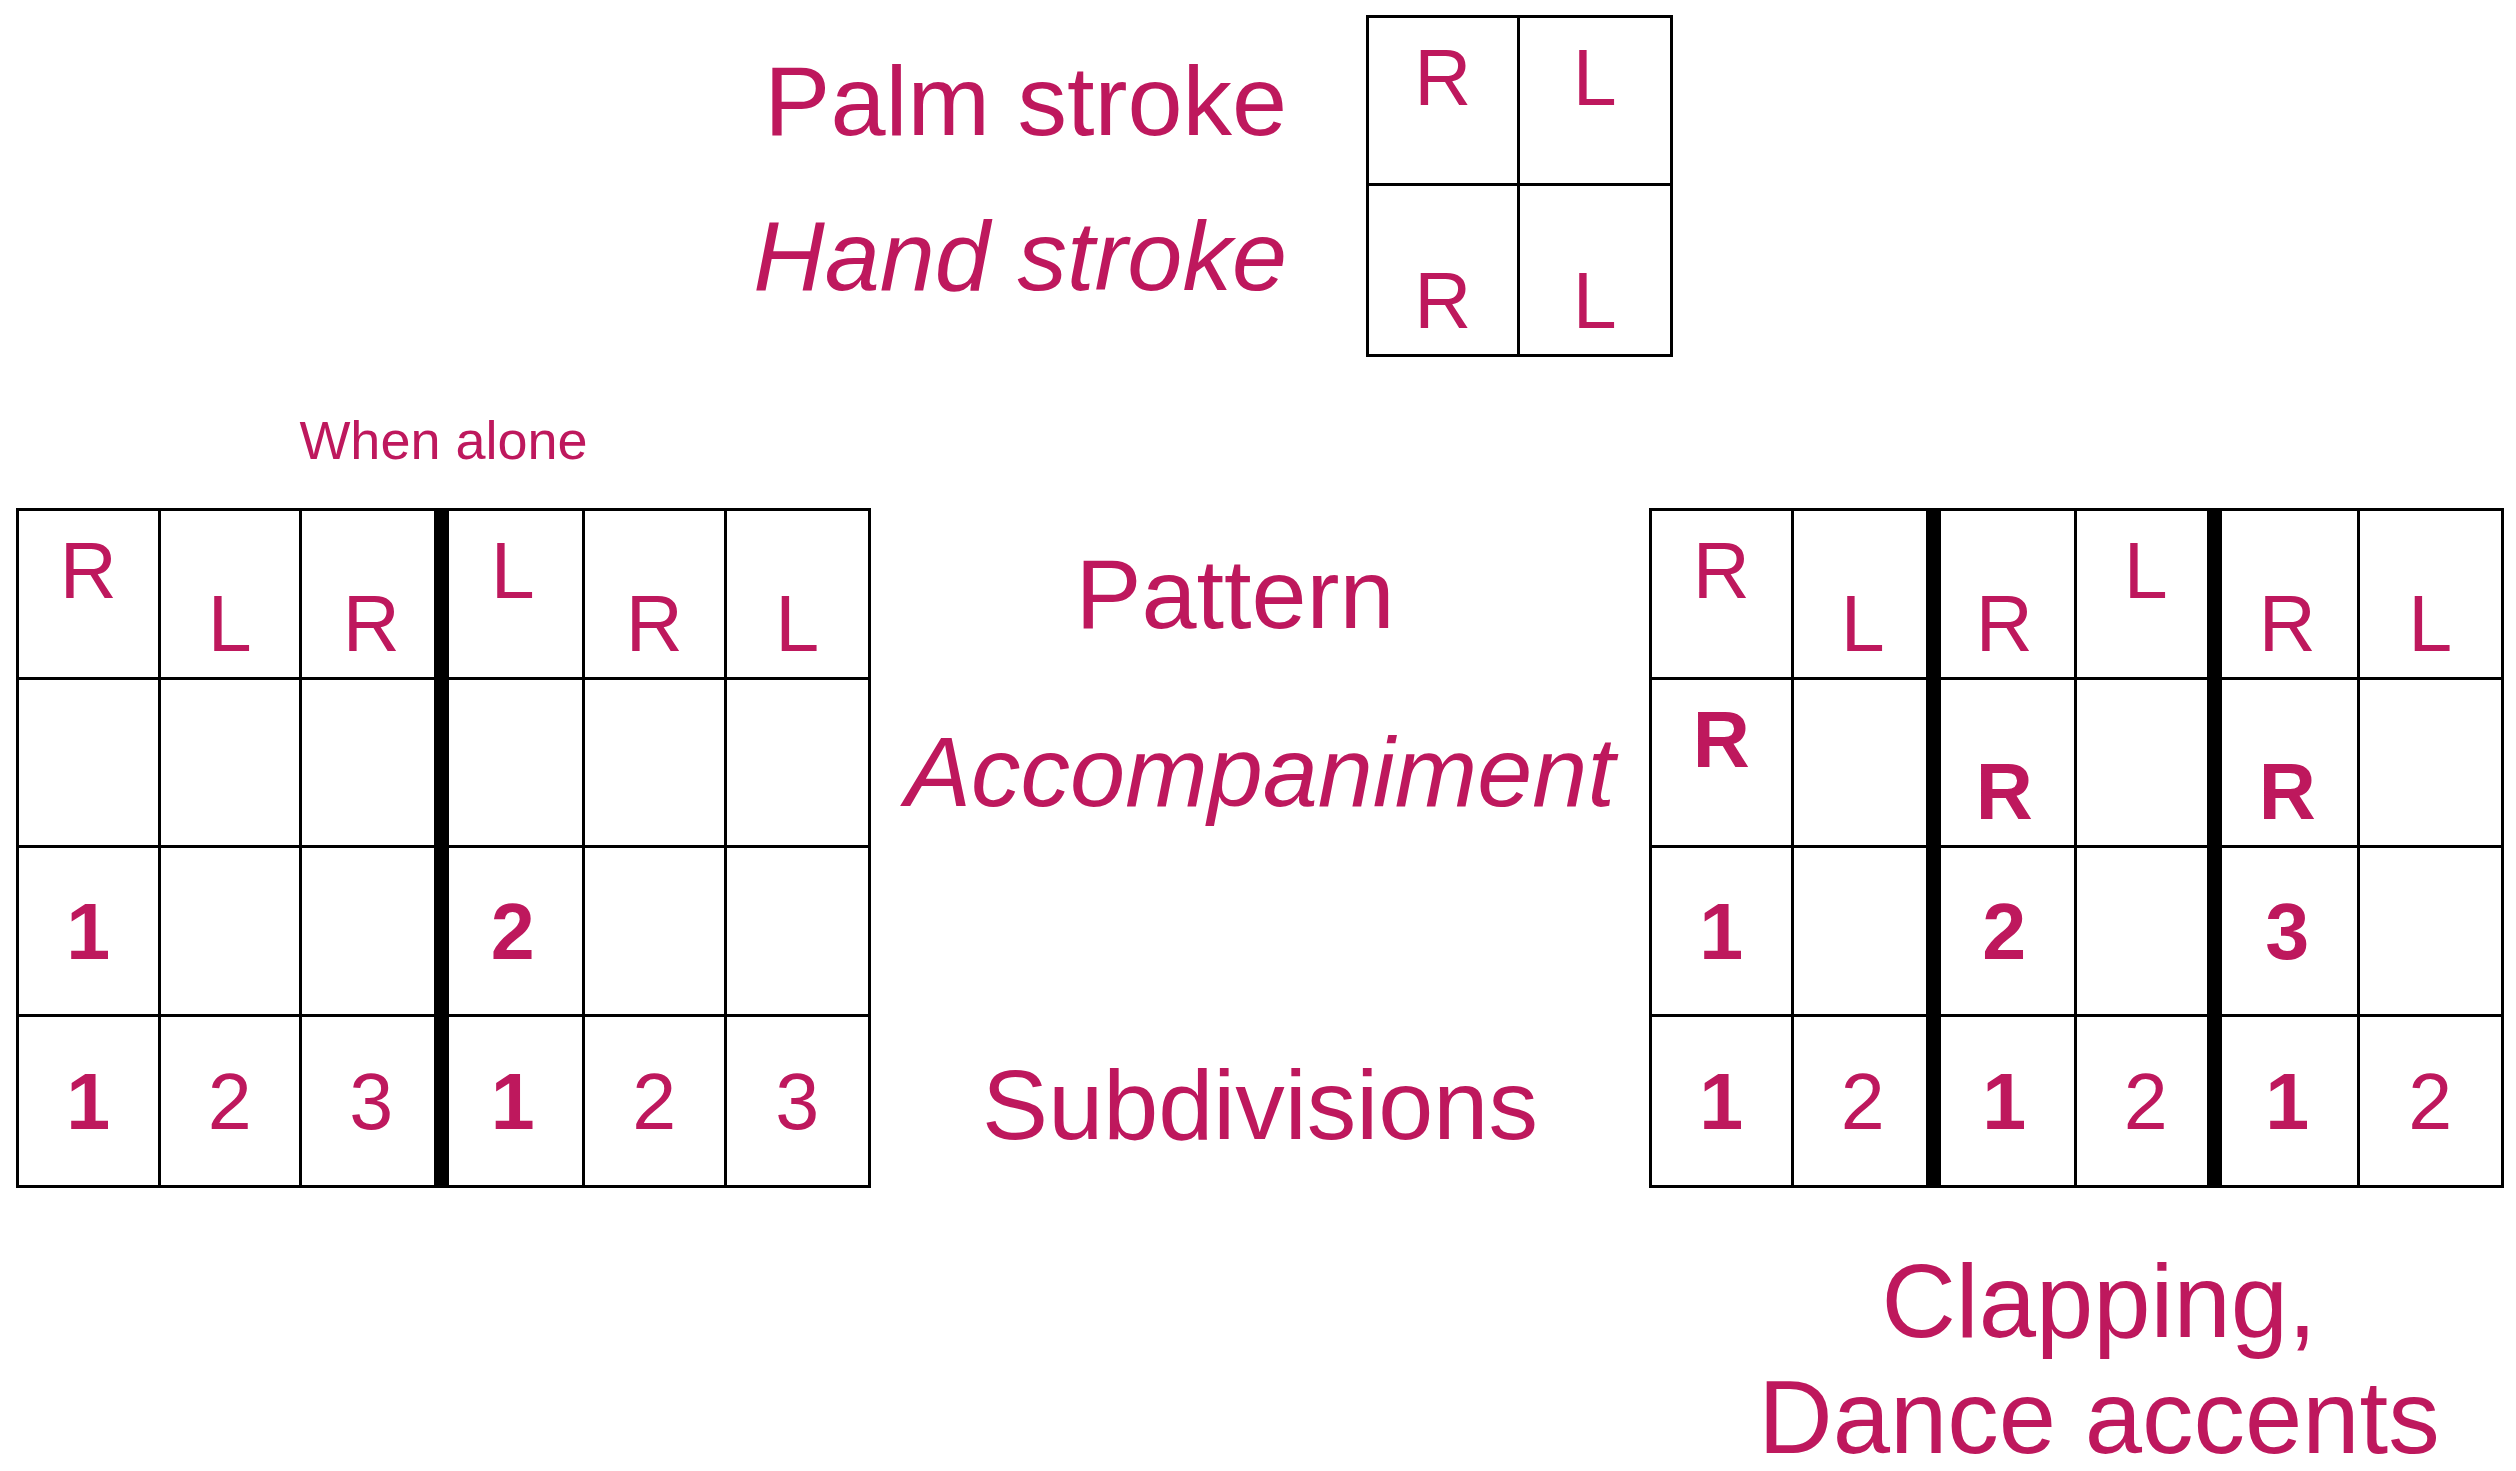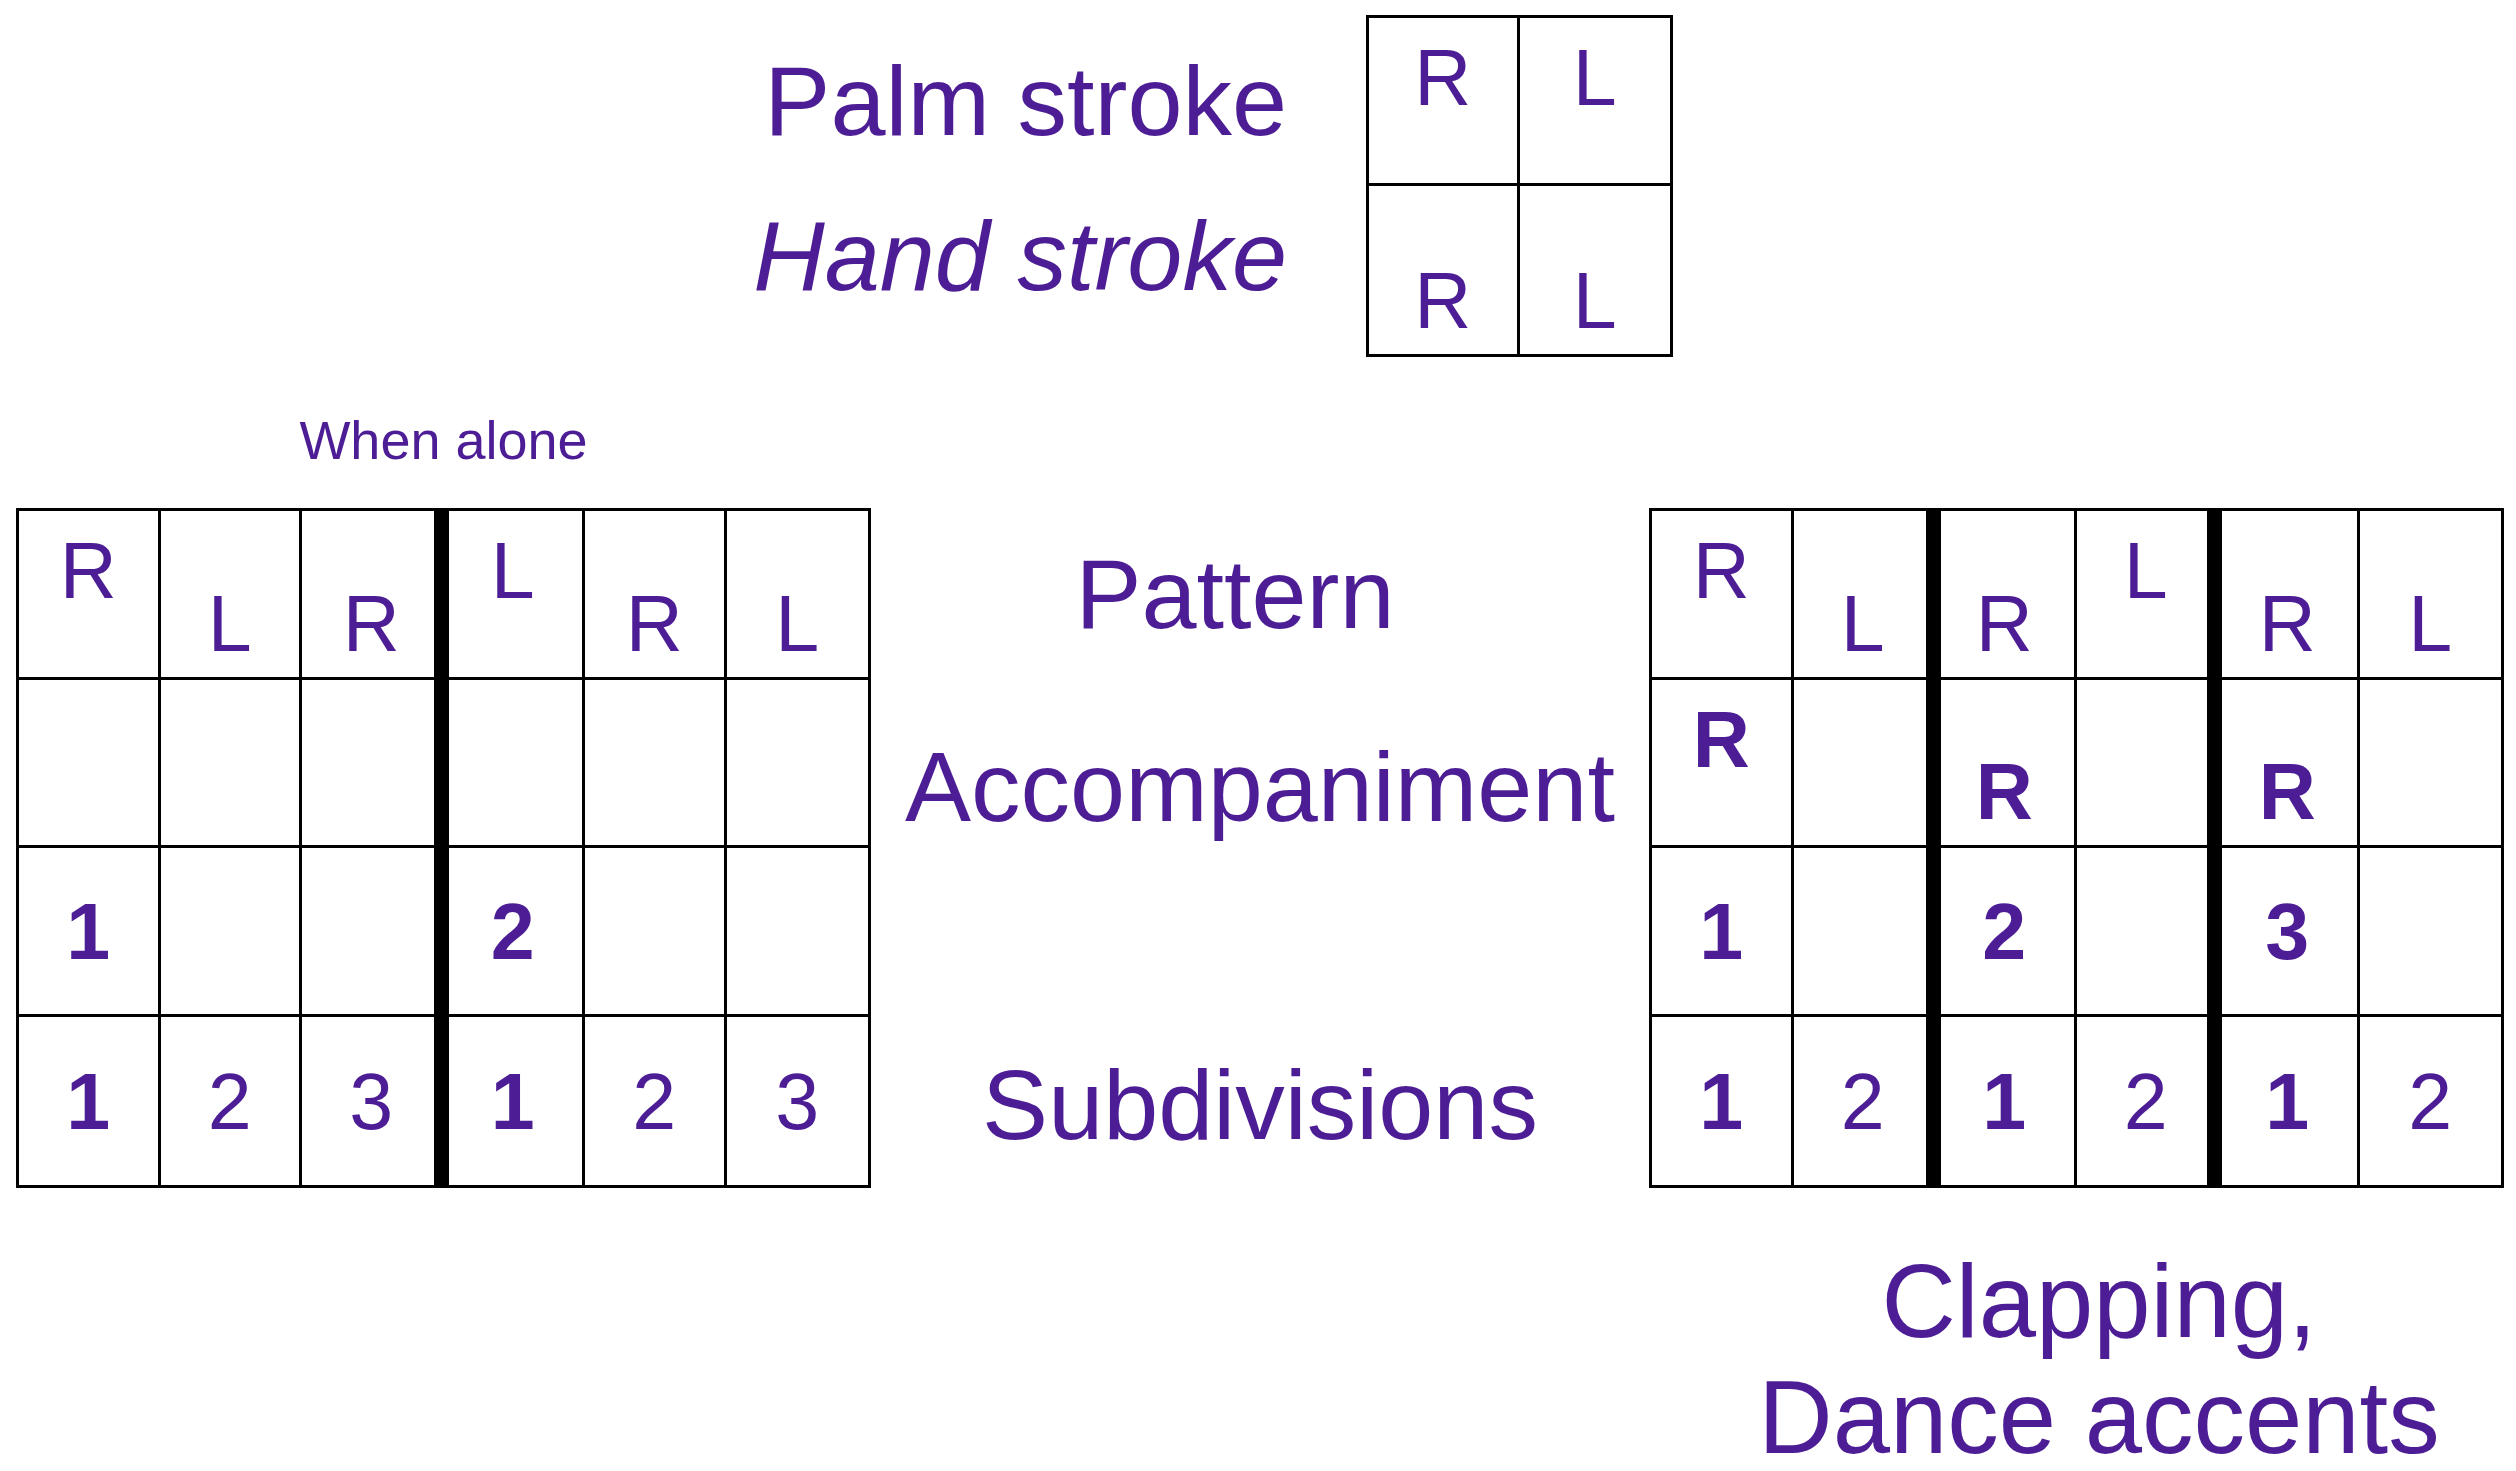--- a/index.html
+++ b/index.html
@@ -1,18 +1,18 @@
 <!DOCTYPE html>
 <html><head>
 <meta charset="utf-8">
 <style>
   html,body{margin:0;padding:0;background:#ffffff;}
   #canvas{
     position:relative;width:2517px;height:1471px;background:#ffffff;
-    font-family:"Liberation Sans","DejaVu Sans",sans-serif;color:#4c1d95;overflow:hidden;
+    font-family:"Liberation Sans","DejaVu Sans",sans-serif;color:#be185d;overflow:hidden;
   }
   
   .grid-table{
     position:absolute;display:grid;border:3px solid #000;box-sizing:border-box;background:#fff;
   }
   .cell{position:relative;border-right:3px solid #000;border-bottom:3px solid #000;box-sizing:border-box;}
   .cell.last-col{border-right:none;}
   .cell.last-row{border-bottom:none;}
   .glyph{position:absolute;left:0;right:0;text-align:center;font-size:79px;line-height:1;}
   .pos-high{top:20px;}
@@ -176,21 +176,21 @@
         <span class="glyph pos-center bold">1</span>
       </div>
       <div class="cell last-col last-row">
         <span class="glyph pos-center">2</span>
       </div>
       <div class="thick-line" style="left: 274px;"></div>
       <div class="thick-line" style="left: 555px;"></div>
     </div>
 
   <div class="row-label" style="left:850px;top:508px;width:770px;height:170px;">Pattern</div>
-  <div class="row-label" style="left:875px;top:702px;width:770px;height:168px;">Accompaniment</div>
+  <div class="row-label" style="left:875px;top:687px;width:770px;height:168px;font-style:italic;">Accompaniment</div>
   <div class="row-label" style="left:875px;top:1020px;width:770px;height:168px;">Subdivisions</div>
 
   <div class="footnote" style="left:1681px;top:1244px;width:836px;">
     <div>Clapping,</div>
     <div>Dance accents</div>
   </div>
 
 </div>
 
 

